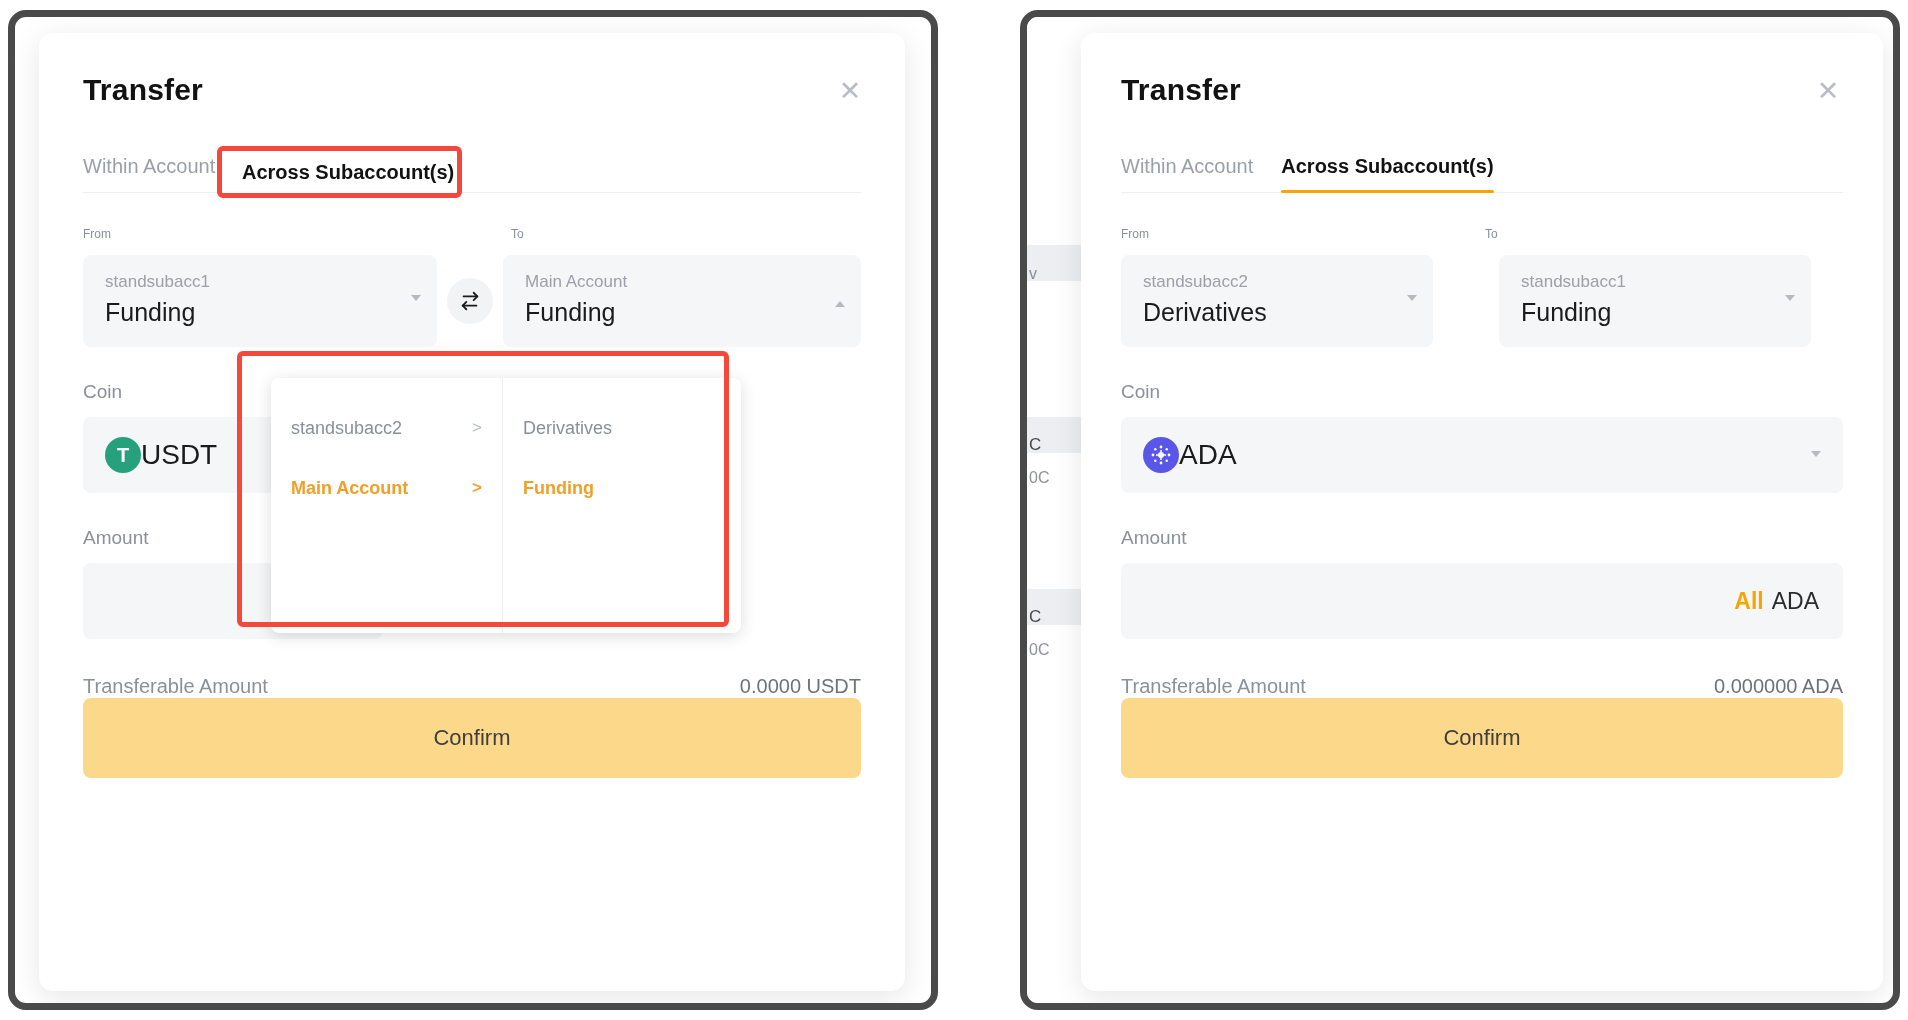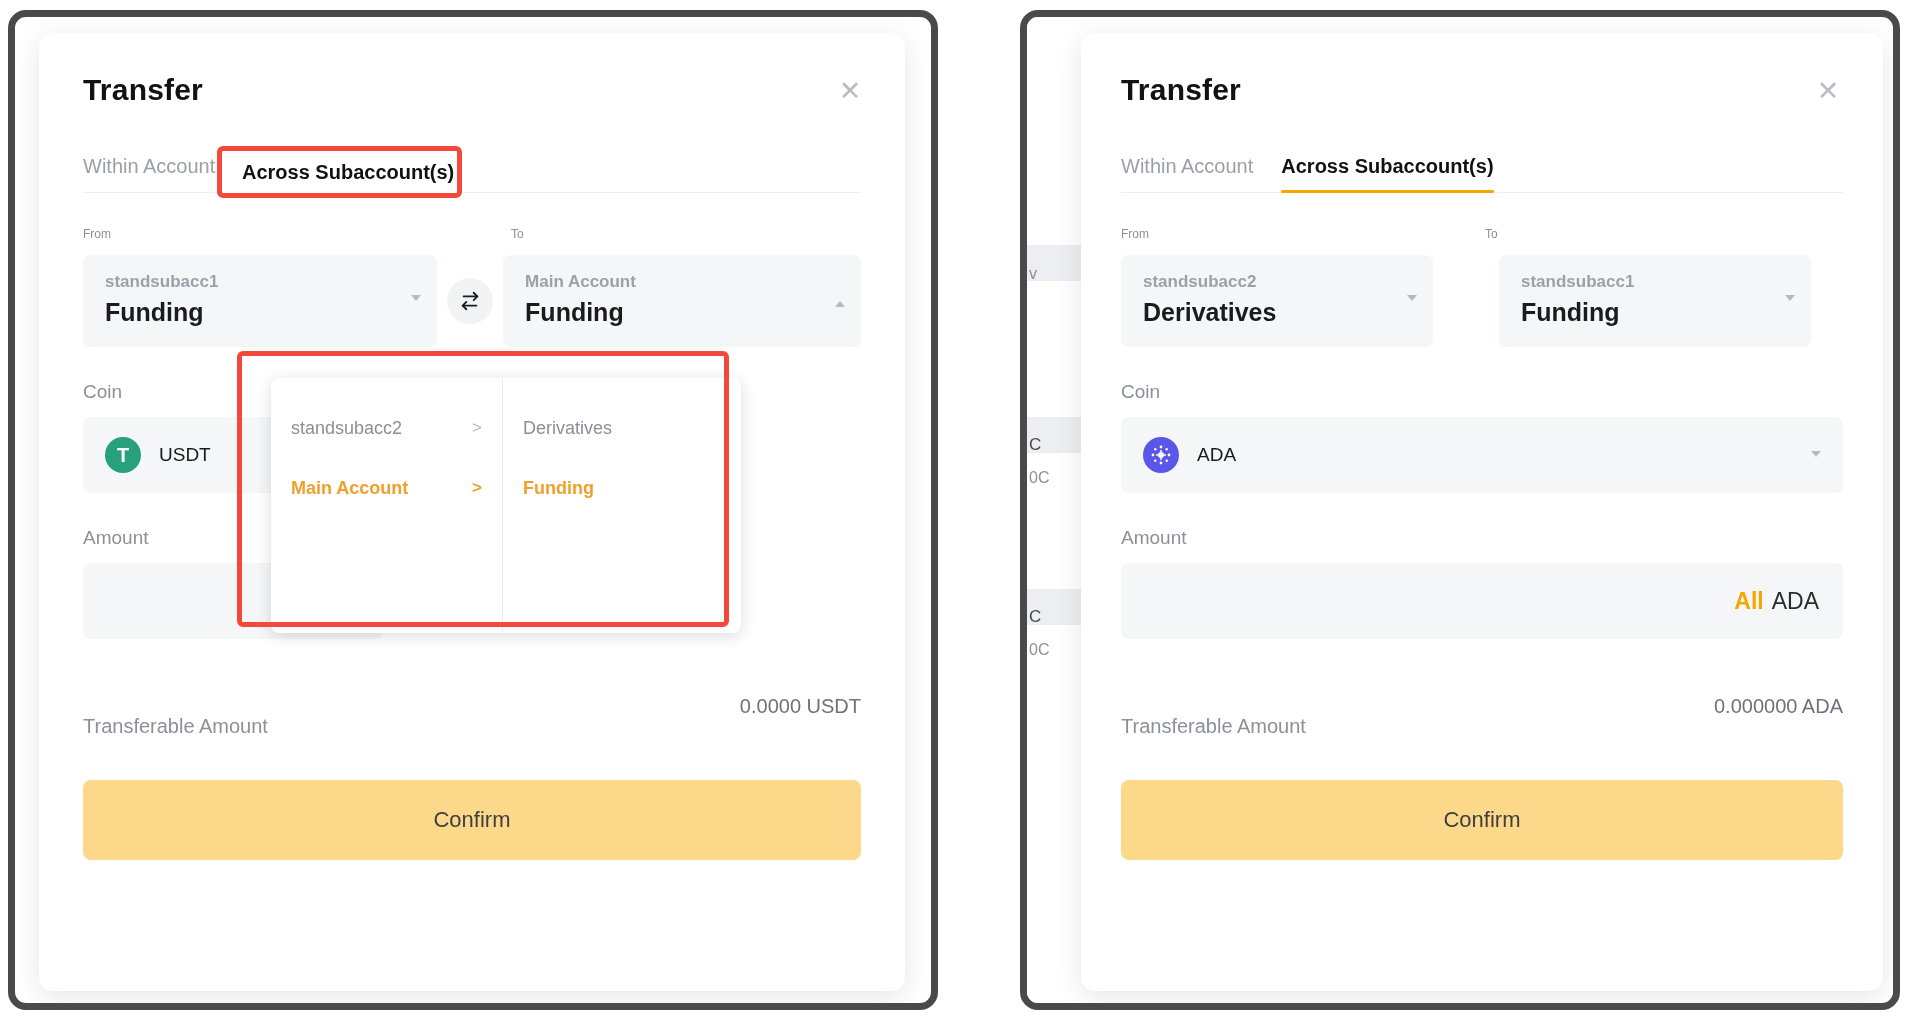--- a/index.html
+++ b/index.html
@@ -82,21 +82,20 @@
   }
   .fromto-labels { display: flex; margin-top: 34px; }
   .fromto-labels .l { font-size: 12px; color: #8b9099; }
   .fromto-labels .l:first-child { width: 428px; }
 
   .fromto-row { display: flex; align-items: center; position: relative; }
   .acct-select {
     background: #f5f6f8; border-radius: 8px;
     height: 92px; padding: 16px 38px 0 22px; position: relative;
     cursor: pointer;
-    font-weight: bold;
   }
   .acct-sub { font-size: 17px; color: #9ba0a9; line-height: 22px; }
   .acct-main { font-size: 25px; color: #1b1b1b; line-height: 38px; }
   .caret-down {
     position: absolute; right: 16px; top: 40px;
     width: 0; height: 0;
     border-left: 5px solid transparent; border-right: 5px solid transparent;
     border-top: 6px solid #b6babf;
   }
   .caret-up {
@@ -124,43 +123,43 @@
   
   .coin-select {
     background: #f5f6f8; border-radius: 8px; height: 76px;
     display: flex; align-items: center; padding: 0 22px;
     position: relative; cursor: pointer;
   }
   .coin-icon { width: 36px; height: 36px; border-radius: 50%; flex: none;
                display: flex; align-items: center; justify-content: center; }
   .coin-icon.usdt { background: #26a17b; color: #fff; font-weight: bold; font-size: 20px; }
   .coin-icon.ada  { background: #5a57e8; }
-  .coin-name { font-size: 19px; color: #1b1b1b; margin-left: 18px; }
+  .coin-name { font-size: 28px; color: #1b1b1b; }
   .coin-select .caret-down { top: 34px; right: 22px; }
 
   
   .amount-box {
     background: #f5f6f8; border-radius: 8px; height: 76px;
     display: flex; align-items: center; justify-content: flex-end;
     padding: 0 24px; gap: 8px; cursor: text;
   }
   .amount-all { color: #f7a600; font-size: 23px; font-weight: bold; cursor: pointer; }
   .amount-cur { color: #2b2b2b; font-size: 23px; }
 
   
   .transferable {
     display: flex; justify-content: space-between; align-items: center;
     margin-top: 36px;
   }
-  .transferable .k { font-size: 20px; color: #8b9099; margin-top: 40px; }
+  .transferable .k { font-size: 20px; color: #8b9099; }
   .transferable .v { font-size: 20px; color: #6d737c; }
 
   
   .confirm-btn {
-    margin-top: 42px; height: 80px; border-radius: 8px;
+    height: 80px; border-radius: 8px;
     background: #fcd98a; color: #3f3f3f; font-size: 22px;
     display: flex; align-items: center; justify-content: center;
     cursor: pointer; border: none; width: 100%;
     font-family: "Liberation Sans", sans-serif;
   }
 
   
   .dropdown {
     position: absolute; left: 232px; top: 345px; width: 470px; height: 255px;
     background: #ffffff; border-radius: 8px;

